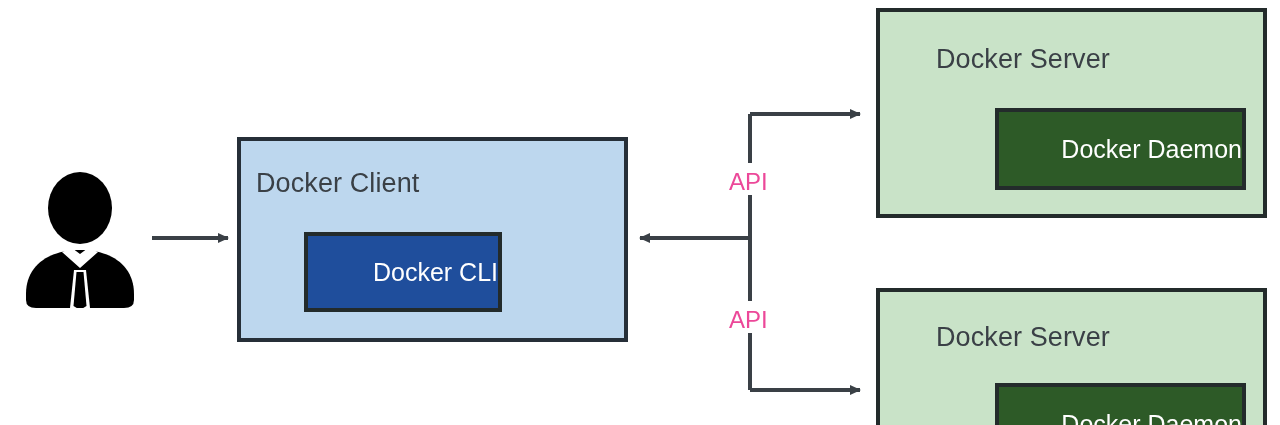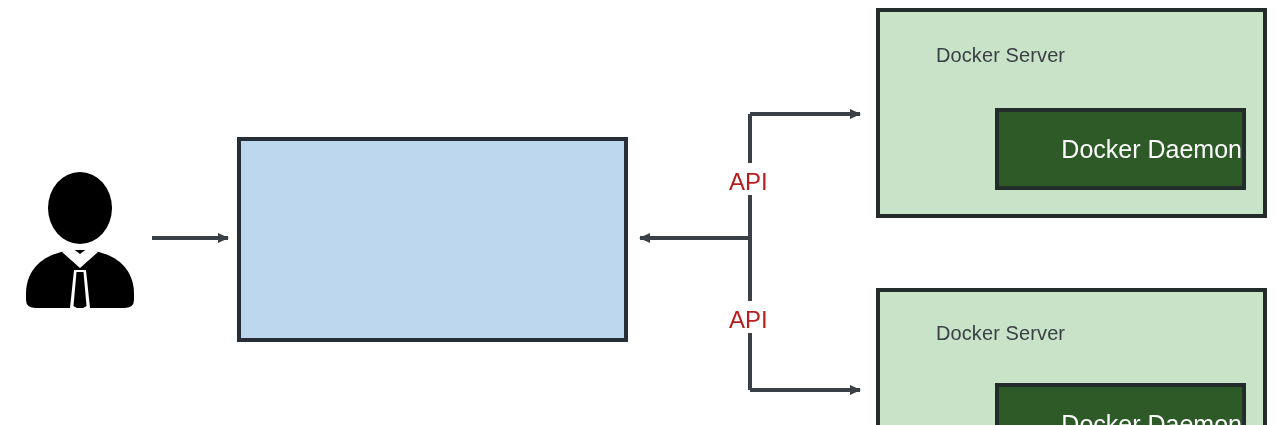--- a/index.html
+++ b/index.html
@@ -63,21 +63,21 @@
     height: 82px;
     background: #2d5a27;
     border-color: #232b2b;
   }
   .daemon-top  { top: 108px; }
   .daemon-bottom { top: 383px; }
 
   
   .title-label {
     position: absolute;
-    font-size: 20px;
+    font-size: 27px;
     color: #3a4046;
     letter-spacing: 0.1px;
     white-space: nowrap;
     font-family: "Liberation Sans", sans-serif;
   }
   .client-title { left: 256px; top: 168px; }
   .server-title-top { left: 936px; top: 44px; }
   .server-title-bottom { left: 936px; top: 322px; }
 
   .inner-label {
@@ -88,21 +88,21 @@
     text-align: right;
     font-size: 25px;
     color: #ffffff;
     white-space: nowrap;
     font-family: "Liberation Sans", sans-serif;
   }
 
   .api-label {
     position: absolute;
     font-size: 24px;
-    color: #b91c1c;
+    color: #ec4899;
     white-space: nowrap;
     font-family: "Liberation Sans", sans-serif;
   }
   .api-top    { left: 729px; top: 168px; }
   .api-bottom { left: 729px; top: 306px; }
 
   
   #wires {
     position: absolute;
     left: 0;
@@ -165,21 +165,25 @@
 
     <polyline points="750,114 750,114 860,114" fill="none" stroke="#3a4046" stroke-width="4" marker-end="url(#ah-right)"></polyline>
 
     <polyline points="750,390 750,390 860,390" fill="none" stroke="#3a4046" stroke-width="4" marker-end="url(#ah-right)"></polyline>
   </svg>
 
   <div class="api-label api-top">API</div>
   <div class="api-label api-bottom">API</div>
 
   <div class="box client-box"></div>
+  <div class="title-label client-title">Docker Client</div>
 
+  <div class="box cli-box">
+    <div class="inner-label">Docker CLI</div>
+  </div>
 
   <div class="box server-box server-top"></div>
   <div class="title-label server-title-top">Docker Server</div>
 
   <div class="box daemon-box daemon-top">
     <div class="inner-label">Docker Daemon</div>
   </div>
 
   <div class="box server-box server-bottom"></div>
   <div class="title-label server-title-bottom">Docker Server</div>

